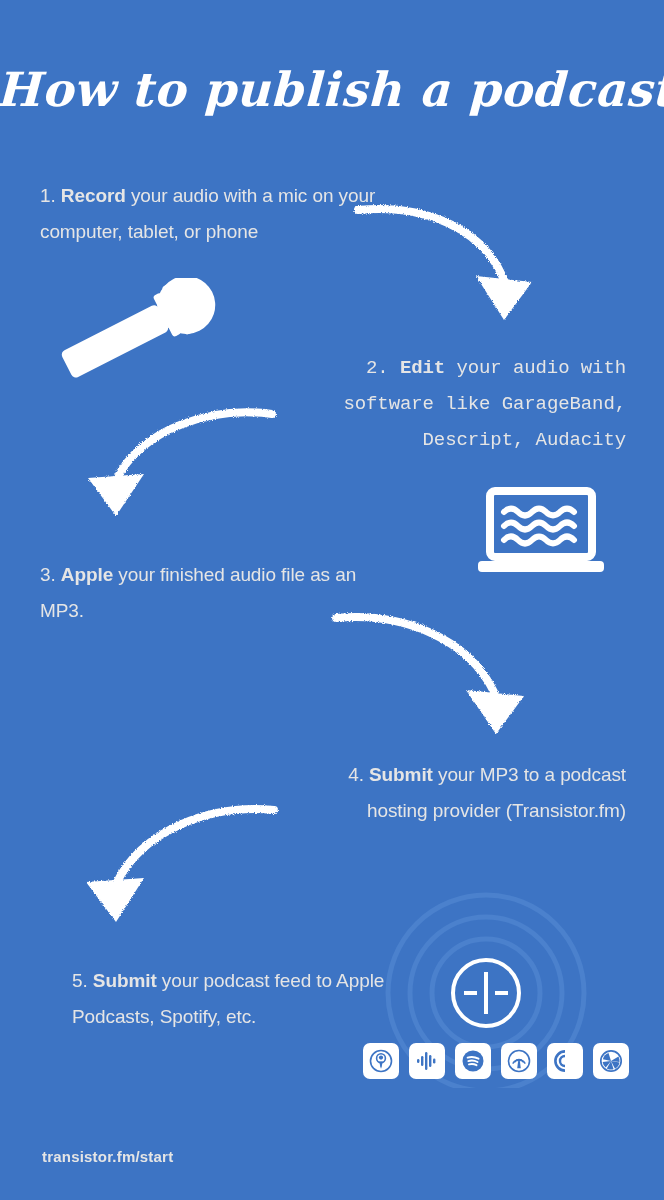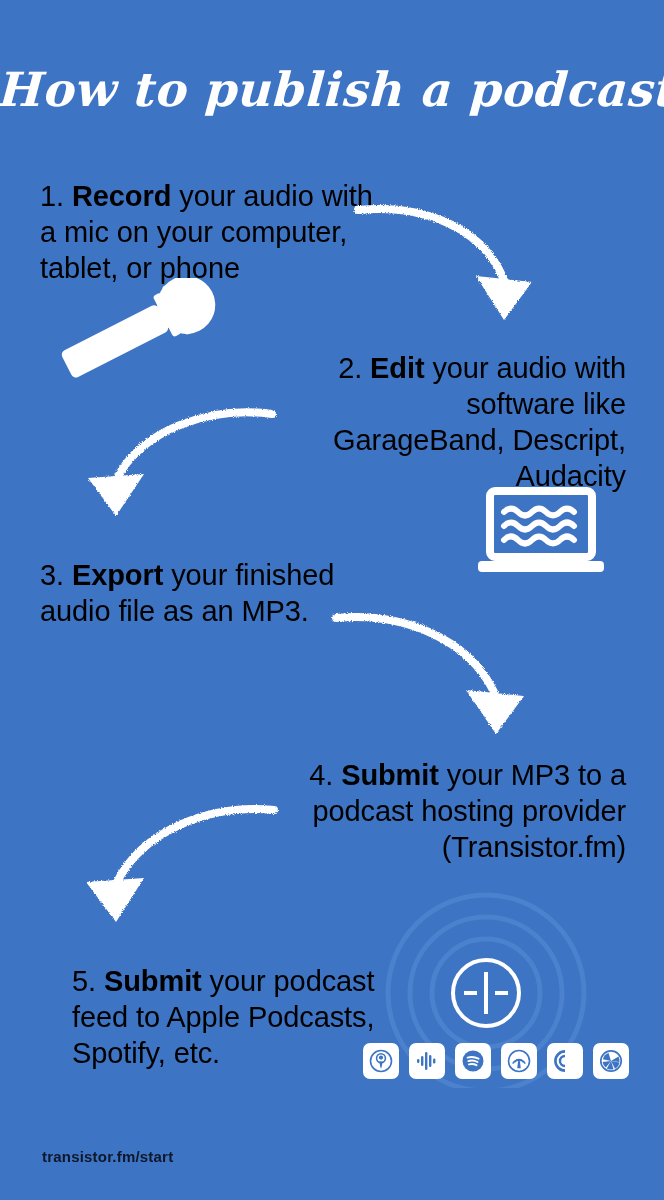--- a/index.html
+++ b/index.html
@@ -33,45 +33,45 @@
     font-size: 47px;
     letter-spacing: 0.5px;
     color: #ffffff;
     white-space: nowrap;
     transform: skewX(-4deg);
   }
 
   
   .step {
     position: absolute;
-    font-size: 29px;
+    font-size: 19px;
     line-height: 36px;
-    color: #000000;
+    color: #e5e5e5;
     font-weight: 400;
     letter-spacing: -0.1px;
   }
   .step b { font-weight: 700; }
   .step-left  { left: 40px;  text-align: left;  width: 340px; }
   .step-right { right: 38px; text-align: right; width: 330px; }
 
   #step1 { top: 178px; }
-  #step2 { top: 350px; }
+  #step2 { top: 350px; font-family: Liberation Mono, monospace; }
   #step3 { top: 557px; }
   #step4 { top: 757px; }
   #step5 { top: 963px; margin-left: 32px; }
 
   
   #footer {
     position: absolute;
     left: 42px;
     top: 1148px;
     font-size: 15px;
     font-weight: 700;
     letter-spacing: 0.2px;
-    color: #0f172a;
+    color: #e5e5e5;
   }
 
   
   .art { position: absolute; }
   #mic-art    { left: 40px;  top: 278px; }
   #laptop-art { left: 476px; top: 487px; }
   #logo-art   { left: 378px; top: 888px; }
   #icons-row  {
     position: absolute;
     left: 363px;
@@ -106,21 +106,21 @@
     <b>Record</b><span> your audio with a mic on your computer, tablet, or phone</span>
   </div>
 
   <div class="step step-right" id="step2">
     <span>2.</span>
     <b>Edit</b><span> your audio with software like GarageBand, Descript, Audacity</span>
   </div>
 
   <div class="step step-left" id="step3">
     <span>3.</span>
-    <b>Export</b><span> your finished audio file as an MP3.</span>
+    <b>Apple</b><span> your finished audio file as an MP3.</span>
   </div>
 
   <div class="step step-right" id="step4">
     <span>4.</span>
     <b>Submit</b><span> your MP3 to a podcast hosting provider (Transistor.fm)</span>
   </div>
 
   <div class="step step-left" id="step5">
     <span>5.</span>
     <b>Submit</b><span> your podcast feed to Apple Podcasts, Spotify, etc.</span>

